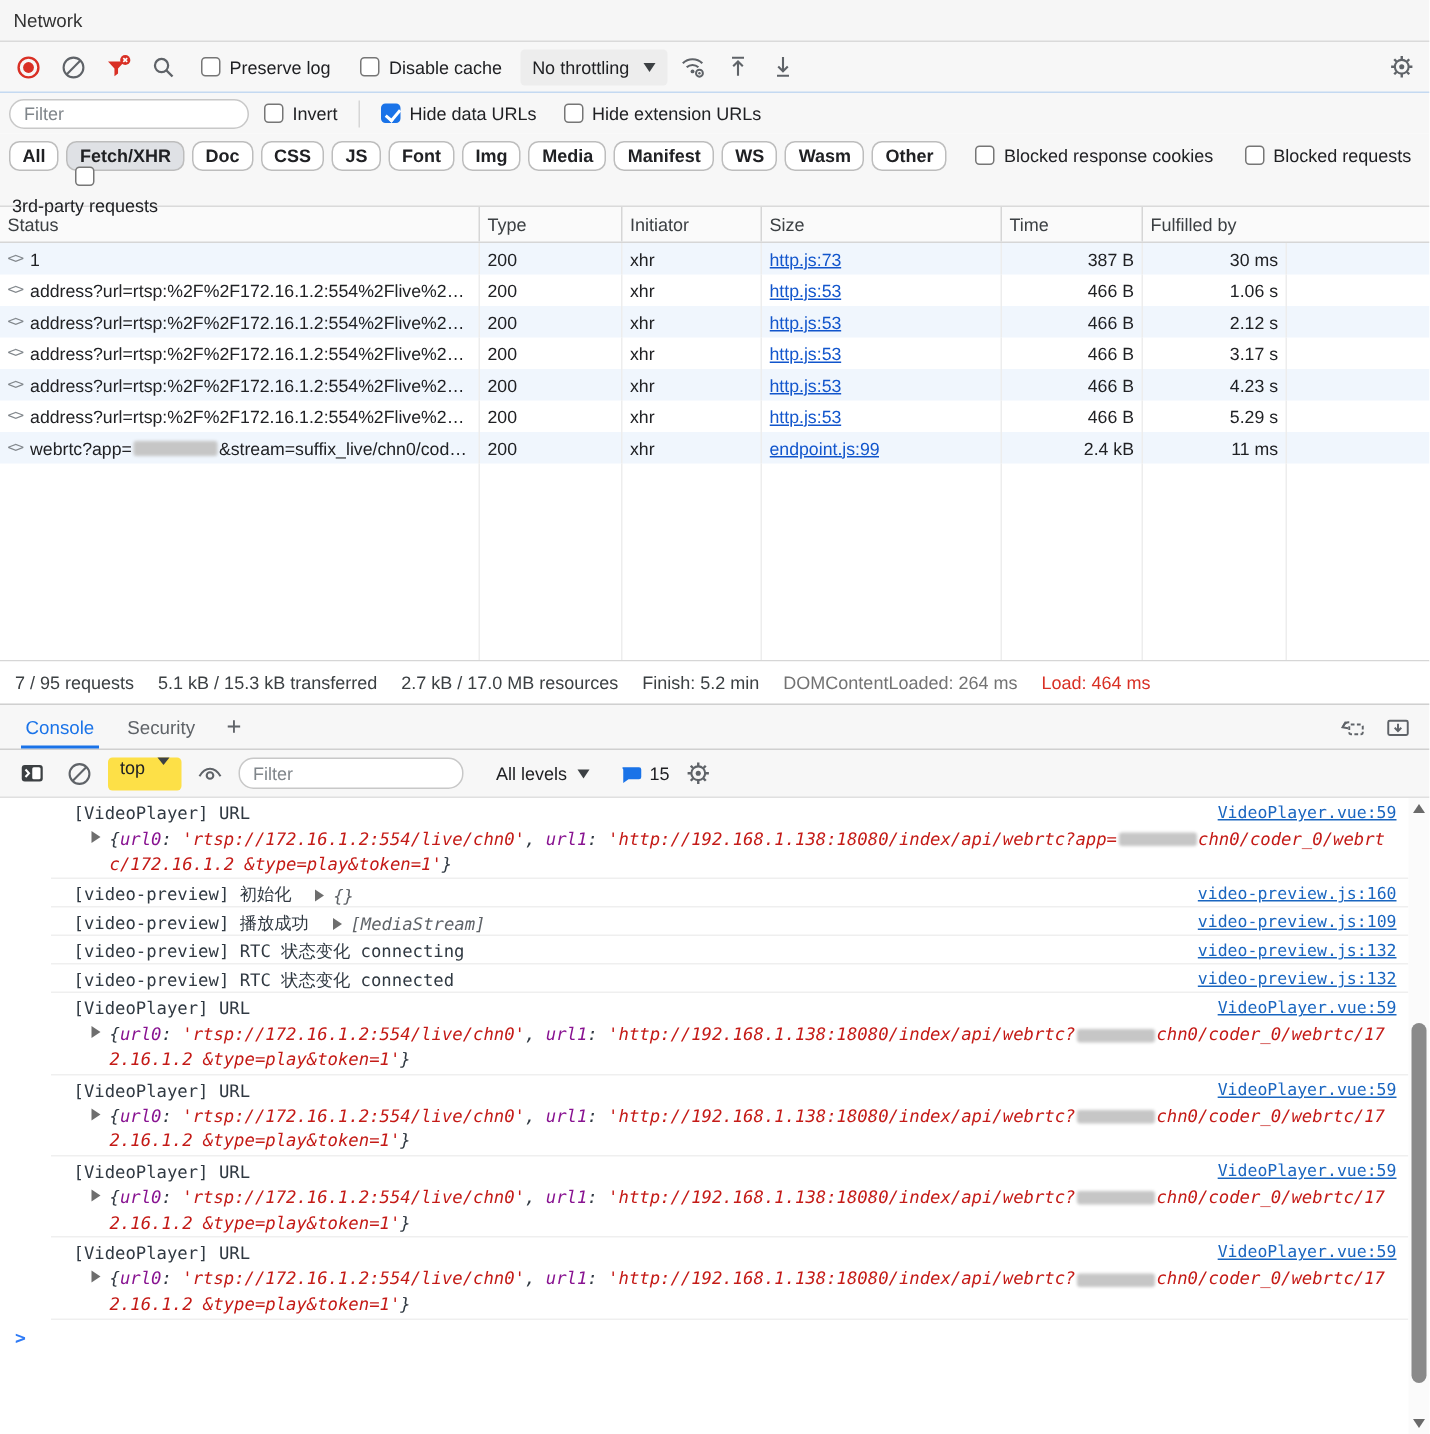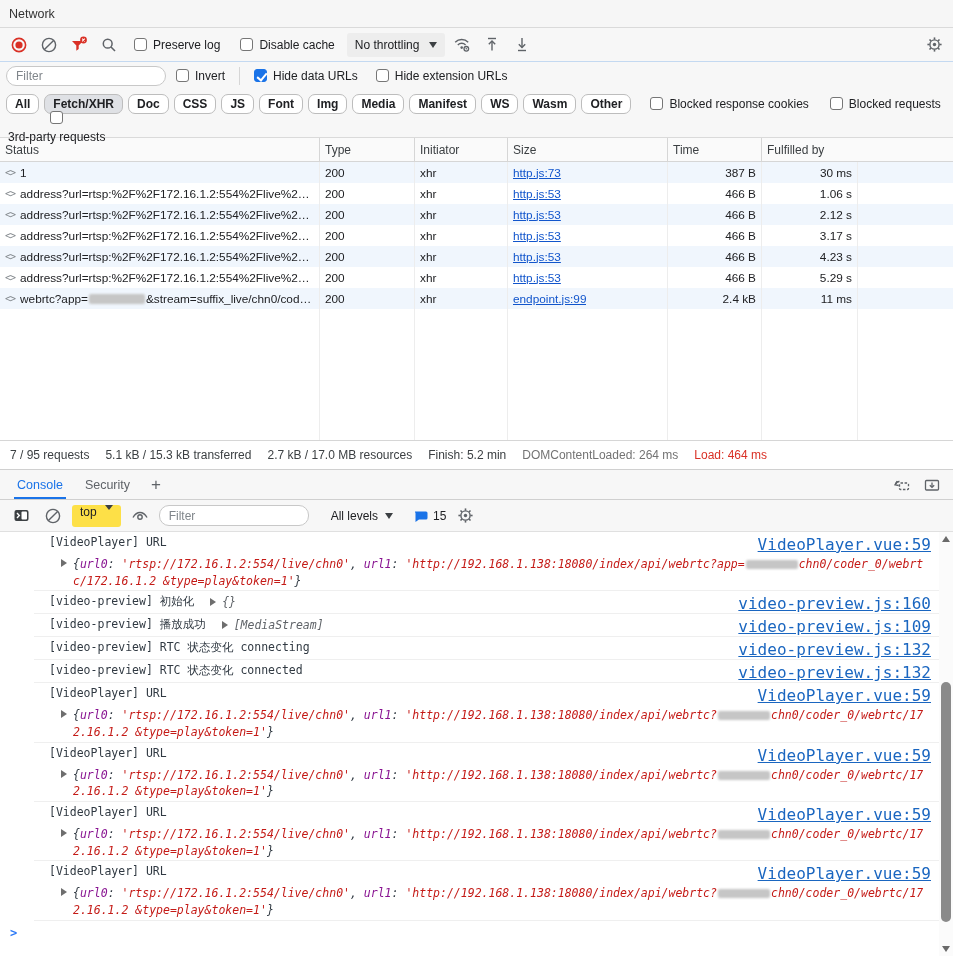--- a/index.html
+++ b/index.html
@@ -72,21 +72,21 @@
   .con-filter::placeholder { color:#80868b; }
   .levels { display:flex; align-items:center; gap:7px; margin-left:16px; cursor:pointer; white-space:nowrap; }
   .msgcount { display:flex; align-items:flex-end; gap:5px; margin-left:14px; cursor:pointer; }
 
   
   .console-wrap { position:relative; height:424px; background:#fff; }
   .console-scroll { position:absolute; left:0; top:0; right:14px; bottom:0; overflow:hidden; font-family:"DejaVu Sans Mono",monospace; font-size:11.5px; }
   .msg { border-bottom:1px solid #efefef; padding:3px 8px 0 15px;margin-left:34px; }
   .msg-head { display:flex; align-items:flex-start; }
   .msg-label { color:#303942; white-space:pre-wrap; }
-  .src-link { margin-left:auto; color:#1a66c0; text-decoration:underline; cursor:pointer; white-space:nowrap; padding-left:12px; font-size:16px; }
+  .src-link { margin-left:auto; color:#1a66c0; text-decoration:underline; cursor:pointer; white-space:nowrap; padding-left:12px; font-size:11px; }
   .tri { width:0; height:0; border-top:4px solid transparent; border-bottom:4px solid transparent; border-left:6px solid #6e6e6e; display:inline-block; margin:0 6px 0 2px; flex:none; cursor:pointer; }
   .obj-row { display:flex; align-items:flex-start; padding:2px 0 1px 10px; }
   .obj-row .tri { margin-top:3px; }
   .obj { font-style:italic; word-break:break-all; line-height:1.45; }
   .seg-plain { color:#303942; }
   .seg-key { color:#881391; }
   .seg-str { color:#c41a16; }
   .obj .redact { width:52px; height:9px; }
   .preview { font-style:italic; color:#5f6368; }
   .inline-tri { display:inline-flex; align-items:center; }

